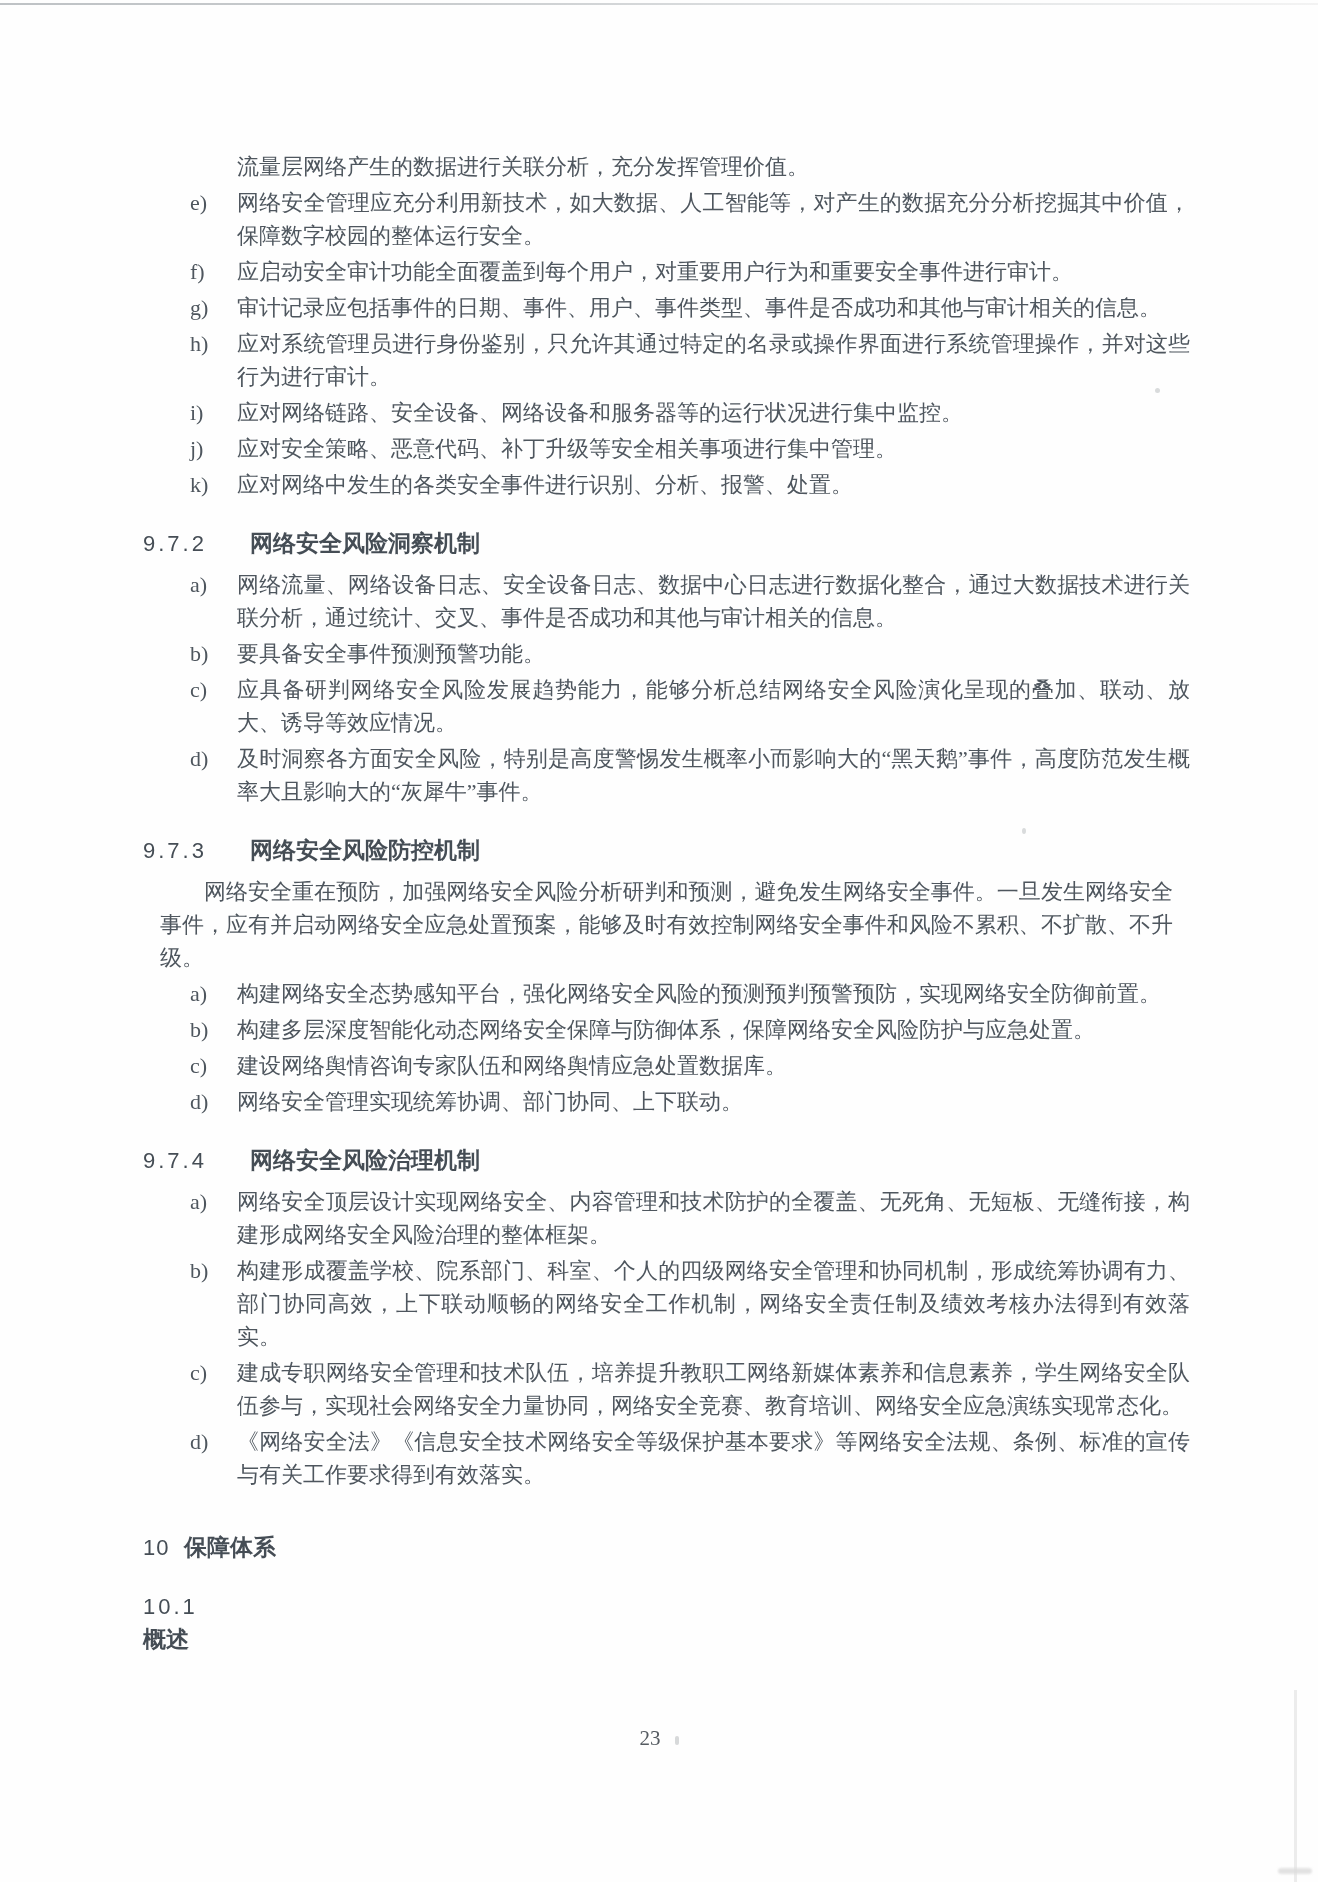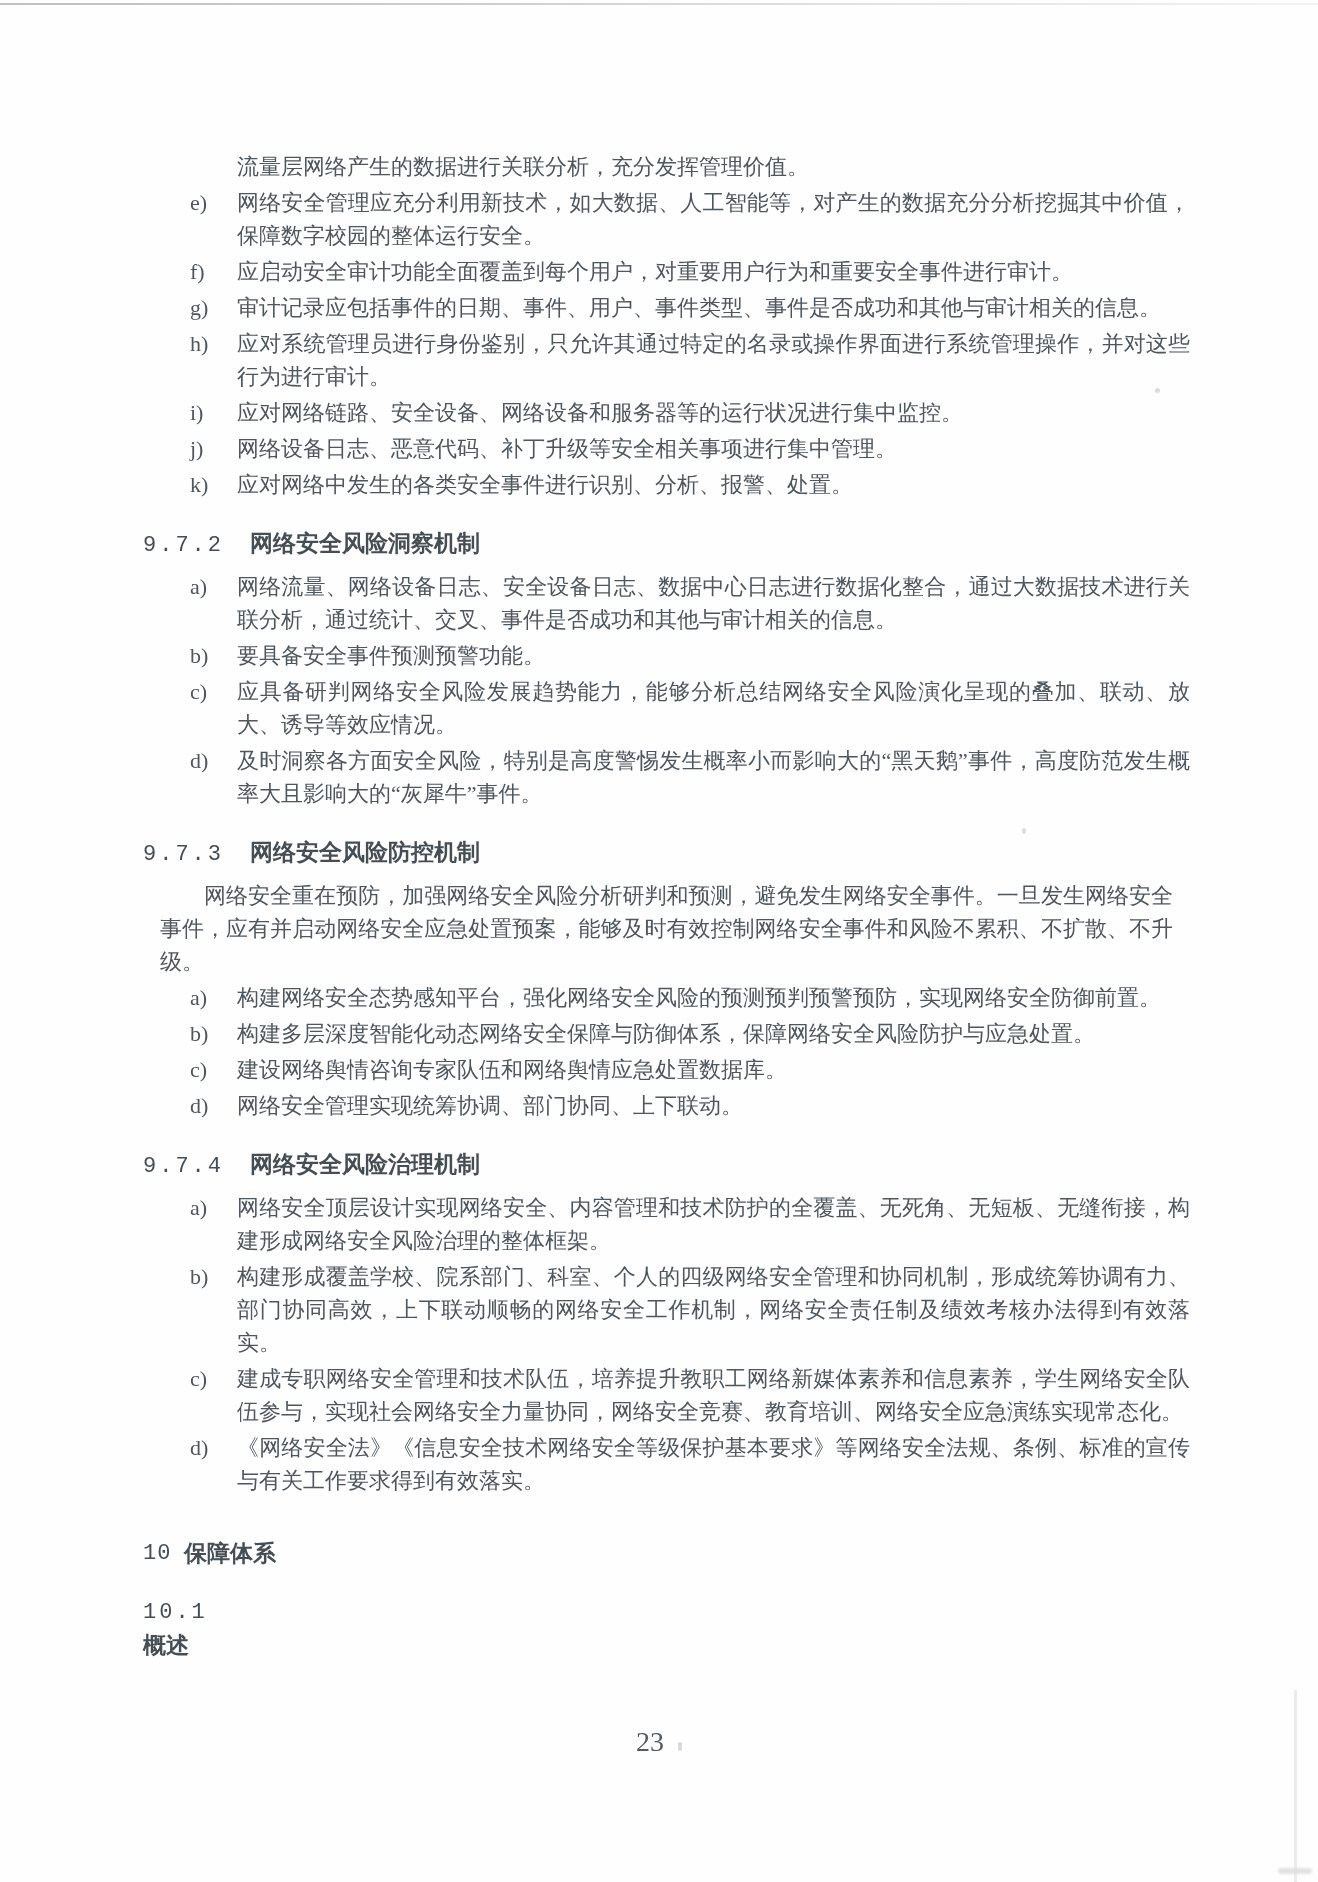--- a/index.html
+++ b/index.html
@@ -40,31 +40,31 @@
   .para { text-indent:2em; text-align:justify; margin:3px 17px; }
 
   .heading {
     display:flex; align-items:baseline;
     font-family:"Liberation Sans","DejaVu Sans",sans-serif;
     font-weight:bold; font-size:23px; color:#454d55;
     margin:26px 0 8px 0;
   }
   .heading .num {
     flex:0 0 107px;
-    font-family:Liberation Mono, monospace;
+    font-family:Liberation Sans, sans-serif;
     font-weight:normal; letter-spacing:3px; font-size:22px;
   }
   .chapter { margin-top:40px;align-items:center; }
   .chapter .num { flex:0 0 41px; letter-spacing:1px; }
   .subchapter { margin-top:26px;flex-direction:column; }
   .subchapter .num { flex:0 0 auto; padding-right:2px; }
 
   .page-number {
     position:absolute; top:1726px; left:0; width:100%;
-    text-align:center; font-size:28px; color:#555b61;
+    text-align:center; font-size:21px; color:#555b61;
   }
   .page-number .pn-speck {
     display:inline-block; width:4px; height:9px; margin-left:14px;
     background:#d7d9da; border-radius:2px; vertical-align:baseline;
   }
 </style>
 </head>
 <body>
 
 <div class="page">
@@ -94,21 +94,21 @@
     <div class="item">
       <span class="lab">h)</span>
       <span class="txt">应对系统管理员进行身份鉴别，只允许其通过特定的名录或操作界面进行系统管理操作，并对这些行为进行审计。</span>
     </div>
     <div class="item">
       <span class="lab">i)</span>
       <span class="txt">应对网络链路、安全设备、网络设备和服务器等的运行状况进行集中监控。</span>
     </div>
     <div class="item">
       <span class="lab">j)</span>
-      <span class="txt">网络设备日志、恶意代码、补丁升级等安全相关事项进行集中管理。</span>
+      <span class="txt">应对安全策略、恶意代码、补丁升级等安全相关事项进行集中管理。</span>
     </div>
     <div class="item">
       <span class="lab">k)</span>
       <span class="txt">应对网络中发生的各类安全事件进行识别、分析、报警、处置。</span>
     </div>
 
     <div class="heading">
       <span class="num">9.7.2</span>
       <span class="ttl">网络安全风险洞察机制</span>
     </div>

